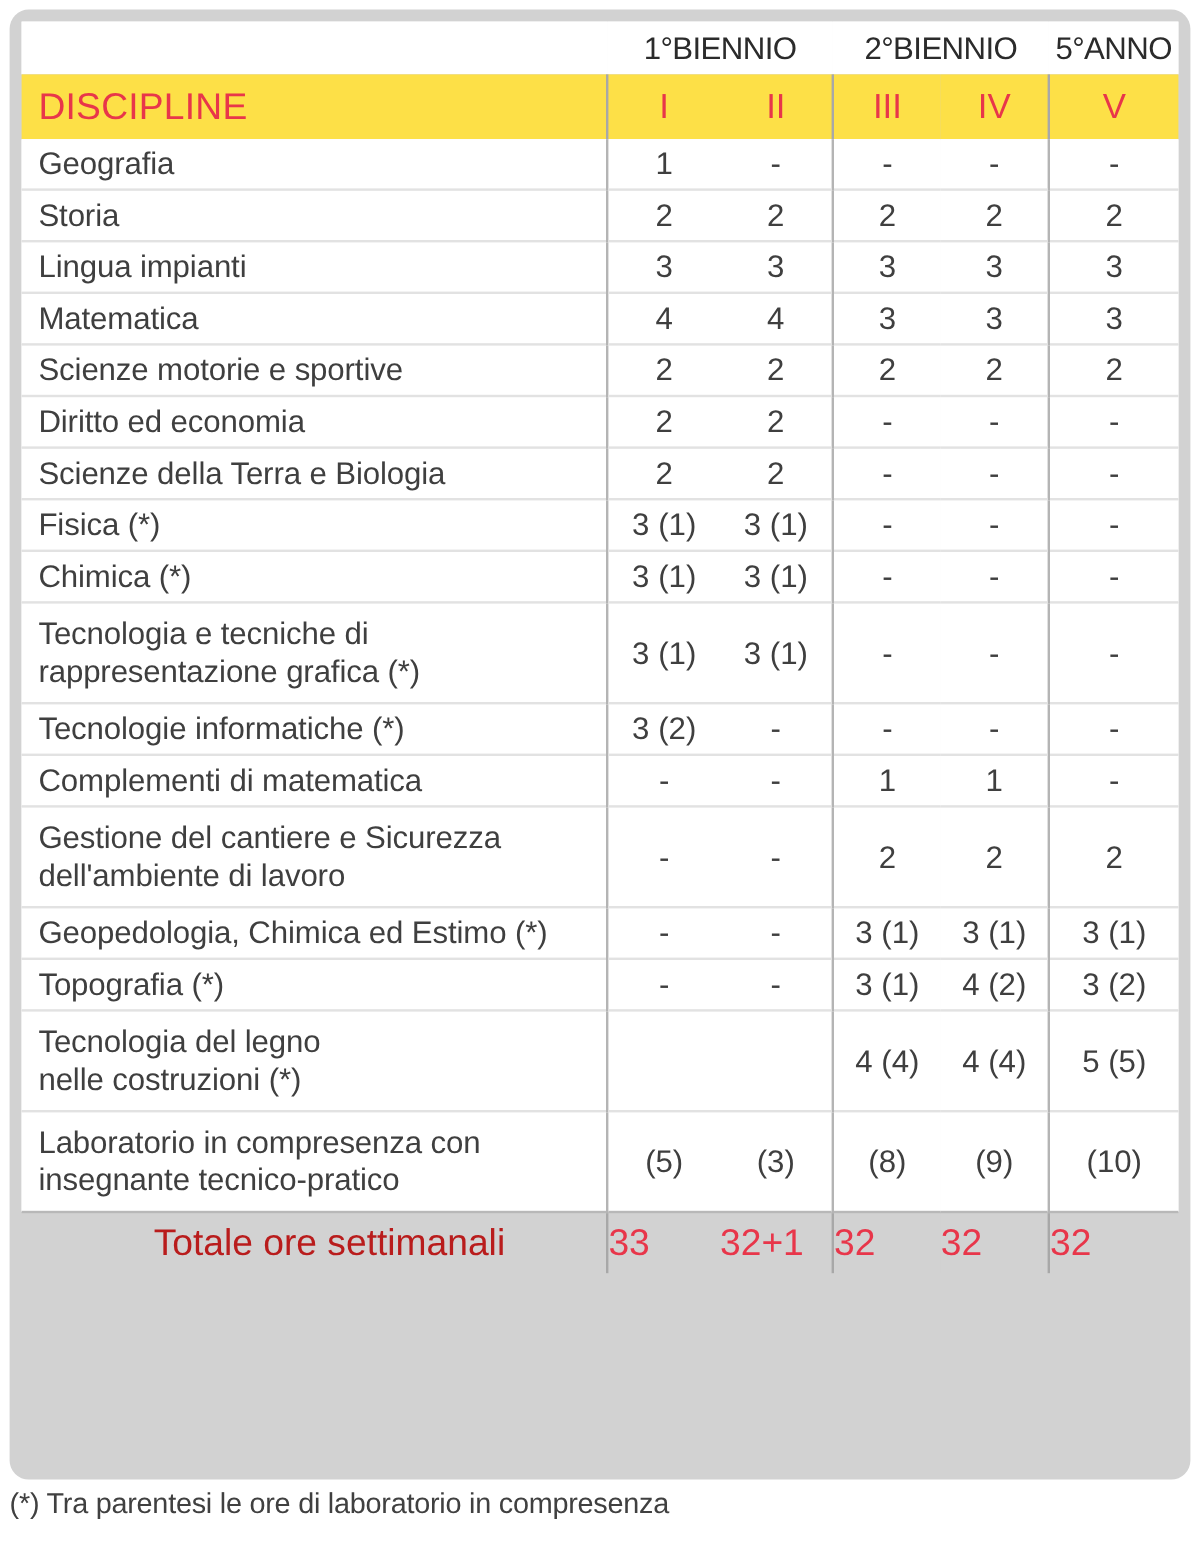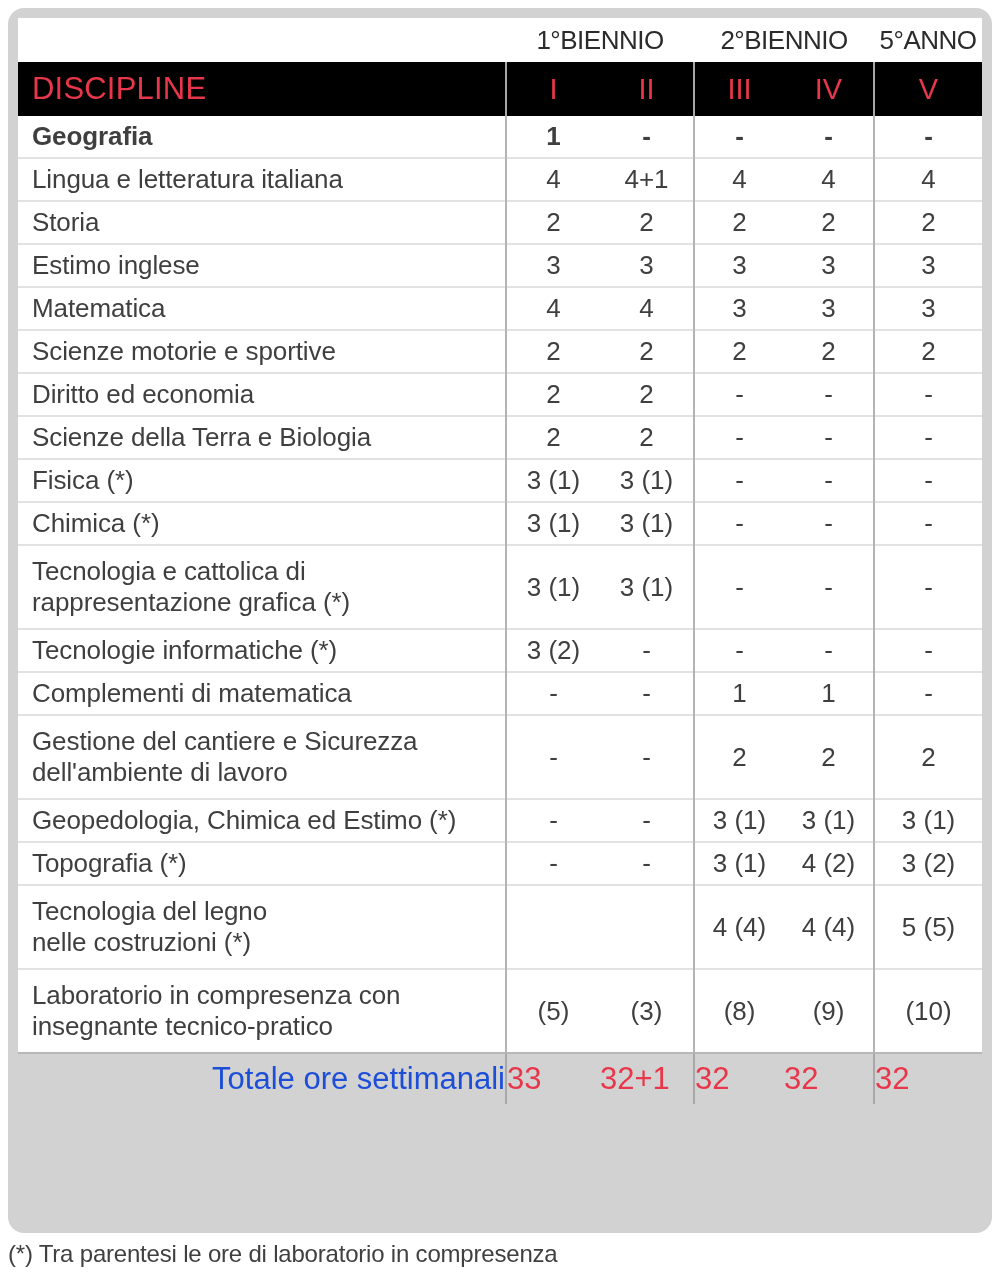--- a/index.html
+++ b/index.html
@@ -62,21 +62,21 @@
     letter-spacing: -0.5px;
     padding: 0;
     border: 0;
   }
   tr.period-row td.blank { background: #ffffff; }
   .period-label { display: block; white-space: nowrap; }
 
   
   tr.roman-row { height: 54px; background: #d2d2d2; }
   tr.roman-row td {
-    background: #000000;
+    background: #fde047;
     padding: 0;
     vertical-align: middle;
     border: 0;
   }
   td.discipline-head {
     color: #e8364a;
     font-size: 31px;
     padding-left: 14px !important;
     text-align: left;
     letter-spacing: 0.2px;
@@ -107,38 +107,38 @@
     letter-spacing: -0.1px;
   }
   tbody td.val {
     text-align: center;
     font-size: 26px;
     color: #3f3f3f;
     white-space: nowrap;
   }
   tbody td.sep { border-left: 2px solid #b4b4b4; }
   tbody tr.tall td { height: 82px; }
-  tbody tr.first td { border-top: 0; font-weight: bold; }
+  tbody tr.first td { border-top: 0; }
 
   .name-l1, .name-l2 { display: block; }
 
   
   tr.total-row td {
     background: #d2d2d2;
     border-top: 2px solid #b8b8b8;
     height: 50px;
     color: #e8364a;
     font-size: 31px;
     vertical-align: middle;
     padding: 0;
   }
   tr.total-row td.name {
-    text-align: right;
+    text-align: center;
     padding-left: 26px !important;
-    color: #1d4ed8;
+    color: #b91c1c;
     font-size: 31px;
   }
   tr.total-row td.val {
     text-align: left;
     color: #e8364a;
     font-size: 31px;
     white-space: nowrap;
   }
   tr.total-row td.sep { border-left: 2px solid #a8a8a8; }
 
@@ -196,57 +196,47 @@
             <span class="name-l1">Geografia</span>
           </td>
           <td class="val sep">1</td>
           <td class="val">-</td>
           <td class="val sep">-</td>
           <td class="val">-</td>
           <td class="val sep">-</td>
         </tr>
         <tr>
           <td class="name">
-            <span class="name-l1">Lingua e letteratura italiana</span>
-          </td>
-          <td class="val sep">4</td>
-          <td class="val">4+1</td>
+            <span class="name-l1">Storia</span>
+          </td>
+          <td class="val sep">2</td>
+          <td class="val">2</td>
+          <td class="val sep">2</td>
+          <td class="val">2</td>
+          <td class="val sep">2</td>
+        </tr>
+        <tr>
+          <td class="name">
+            <span class="name-l1">Lingua impianti</span>
+          </td>
+          <td class="val sep">3</td>
+          <td class="val">3</td>
+          <td class="val sep">3</td>
+          <td class="val">3</td>
+          <td class="val sep">3</td>
+        </tr>
+        <tr>
+          <td class="name">
+            <span class="name-l1">Matematica</span>
+          </td>
           <td class="val sep">4</td>
           <td class="val">4</td>
-          <td class="val sep">4</td>
-        </tr>
-        <tr>
-          <td class="name">
-            <span class="name-l1">Storia</span>
-          </td>
-          <td class="val sep">2</td>
-          <td class="val">2</td>
-          <td class="val sep">2</td>
-          <td class="val">2</td>
-          <td class="val sep">2</td>
-        </tr>
-        <tr>
-          <td class="name">
-            <span class="name-l1">Estimo inglese</span>
-          </td>
           <td class="val sep">3</td>
           <td class="val">3</td>
           <td class="val sep">3</td>
-          <td class="val">3</td>
-          <td class="val sep">3</td>
-        </tr>
-        <tr>
-          <td class="name">
-            <span class="name-l1">Matematica</span>
-          </td>
-          <td class="val sep">4</td>
-          <td class="val">4</td>
-          <td class="val sep">3</td>
-          <td class="val">3</td>
-          <td class="val sep">3</td>
         </tr>
         <tr>
           <td class="name">
             <span class="name-l1">Scienze motorie e sportive</span>
           </td>
           <td class="val sep">2</td>
           <td class="val">2</td>
           <td class="val sep">2</td>
           <td class="val">2</td>
           <td class="val sep">2</td>
@@ -286,21 +276,21 @@
             <span class="name-l1">Chimica (*)</span>
           </td>
           <td class="val sep">3 (1)</td>
           <td class="val">3 (1)</td>
           <td class="val sep">-</td>
           <td class="val">-</td>
           <td class="val sep">-</td>
         </tr>
         <tr class="tall">
           <td class="name">
-            <span class="name-l1">Tecnologia e cattolica di</span>
+            <span class="name-l1">Tecnologia e tecniche di</span>
             <span class="name-l2">rappresentazione grafica (*)</span>
           </td>
           <td class="val sep">3 (1)</td>
           <td class="val">3 (1)</td>
           <td class="val sep">-</td>
           <td class="val">-</td>
           <td class="val sep">-</td>
         </tr>
         <tr>
           <td class="name">

